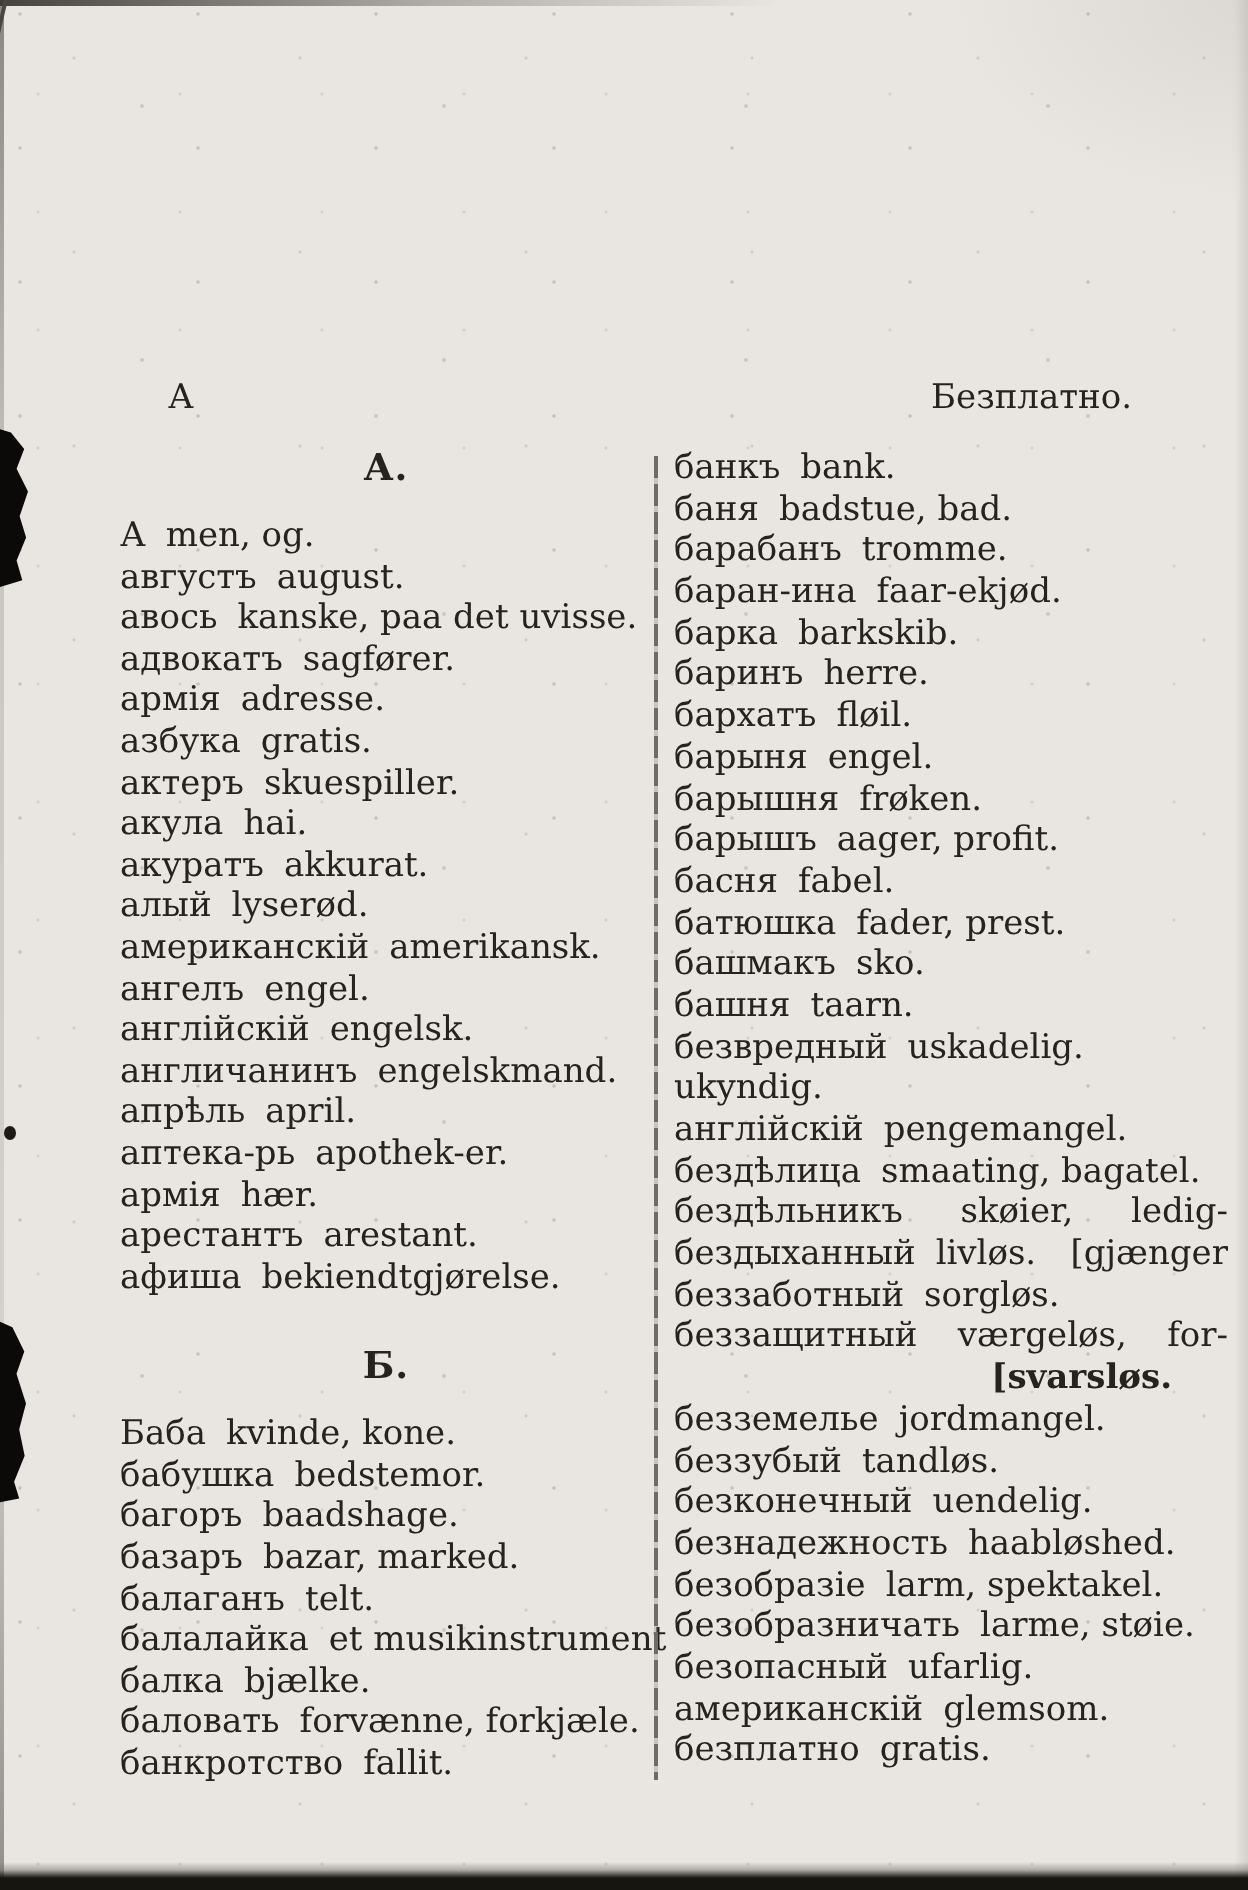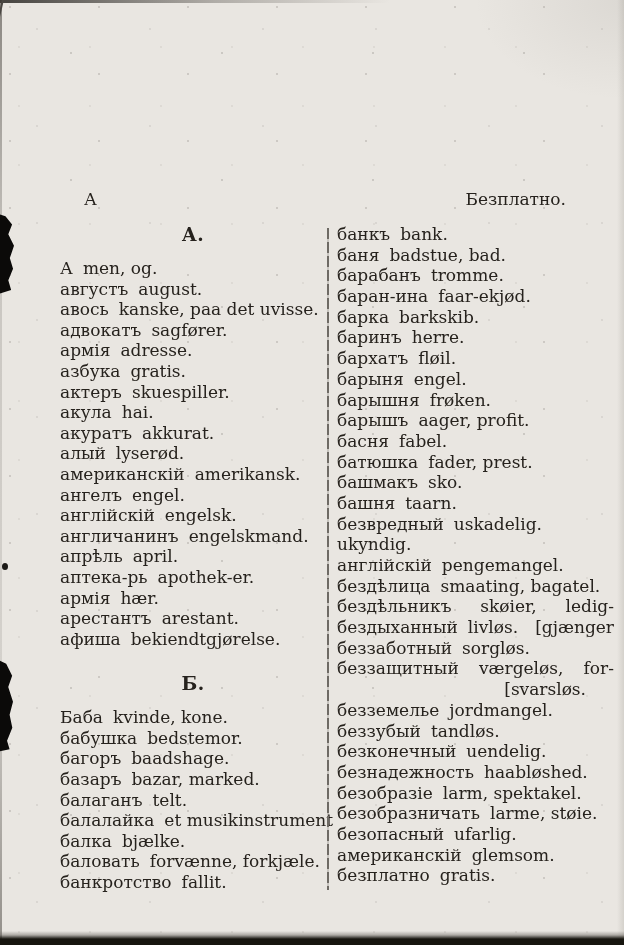--- a/index.html
+++ b/index.html
@@ -57,21 +57,21 @@
   .section + .section .section-heading { margin-top:24px; }
 
   .entry { display:flex; align-items:baseline; white-space:nowrap;
            font-size:17px; }
   .col-left  .entry { height:20.6px; line-height:20.6px; }
   .col-right .entry { height:20.7px; line-height:20.7px; }
   .entry .ru { margin-right:10px; }
   .entry.justify { justify-content:space-between;align-items:center; }
   .entry.justify .ru { margin-right:0; }
   .entry .tail { margin-left:auto; }
-  .entry.cont { justify-content:flex-end; padding-right:28px; }
+  .entry.cont { justify-content:flex-end; padding-right:28px;font-weight:bold; }
 </style>
 </head>
 <body>
 
 <div class="page">
 
   <div class="edge-top"></div>
   <div class="edge-left"></div>
   <div class="edge-right"></div>
   <div class="corner-shade"></div>

